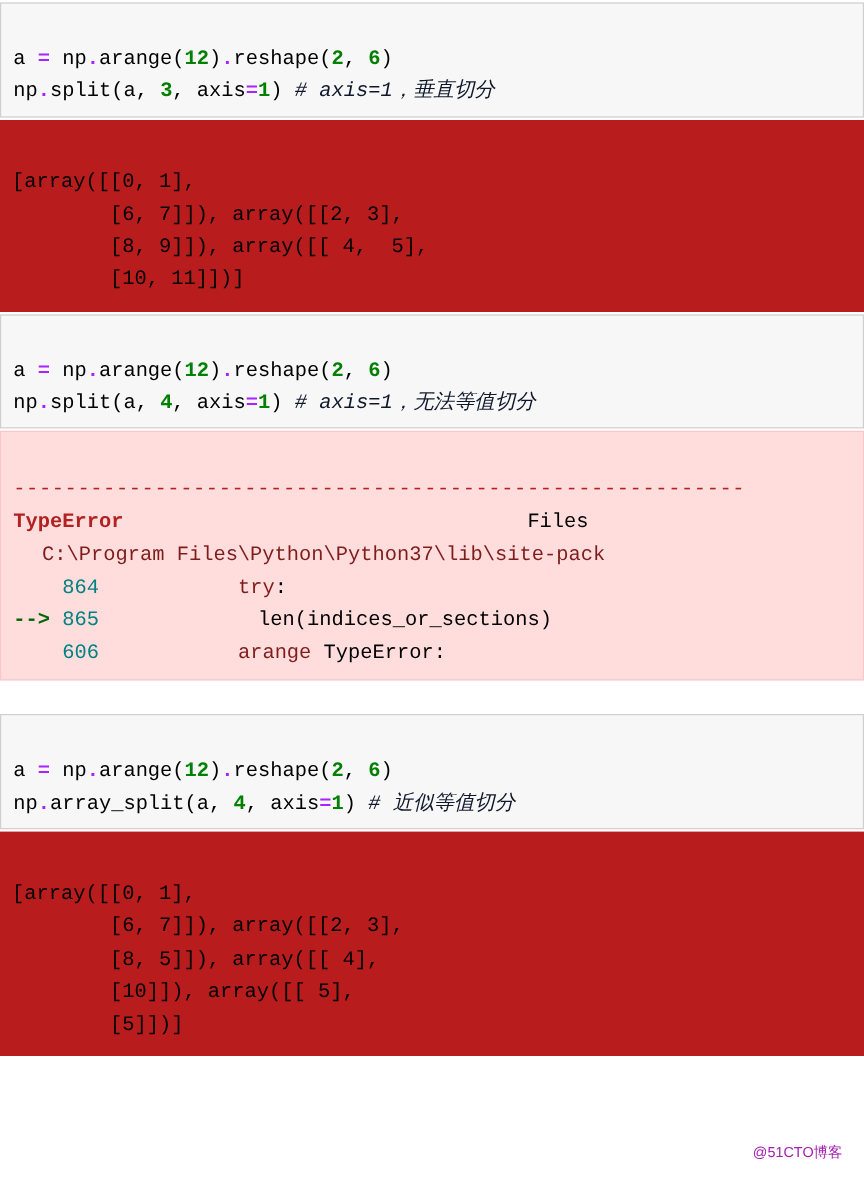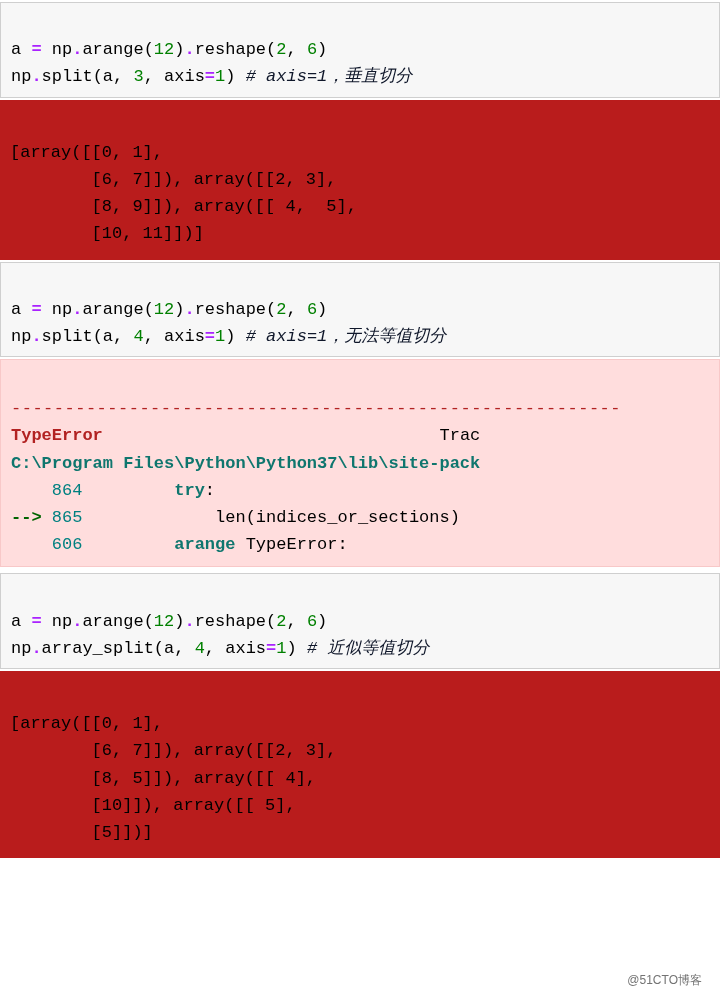--- a/index.html
+++ b/index.html
@@ -34,33 +34,33 @@
     padding: 8px 10px;
     white-space: pre;
     overflow: hidden;
     color: #000;
     border: 1px solid #f8c8c8;
   }
   
   .tok-var { color: #000000; }
   .tok-op { color: #AA22FF; font-weight: 600; }
   .tok-punct { color: #000000; }
-  .tok-num { color: #008000; }
+  .tok-num { color: #008000; font-weight: bold; }
   .tok-attr { color: #000000; text-align: center; }
   .tok-comment { color: #0f172a; font-style: italic; }
   .err-red { color: #b22222; font-weight: 600; }
   .err-green { color: #008080; font-weight: 400; }
-  .err-darkgreen { color: #0f766e; font-weight: 700; }
+  .err-darkgreen { color: #7f1d1d; font-weight: 400; margin-left: 24px; }
   .err-arrow { color: #006400; font-weight: 600; }
   .err-dash { color: #b22222; letter-spacing: 0.5px; }
   .watermark {
     position: absolute;
-    bottom: 2px;
+    bottom: 22px;
     right: 18px;
-    color: #737373;
+    color: #a21caf;
     font-size: 12px;
     font-family: 'Microsoft YaHei', sans-serif;
   }
 </style>
 </head>
 <body>
 
 <div class="code-cell">
 <span><span class="tok-var">a</span><span class="tok-op"> = </span><span class="tok-var">np</span><span class="tok-op">.</span><span class="tok-attr">arange</span><span class="tok-punct">(</span><span class="tok-num">12</span><span class="tok-punct">)</span><span class="tok-op">.</span><span class="tok-attr">reshape</span><span class="tok-punct">(</span><span class="tok-num">2</span><span class="tok-punct">, </span><span class="tok-num">6</span><span class="tok-punct">)</span></span>
 <span><span class="tok-var">np</span><span class="tok-op">.</span><span class="tok-attr">split</span><span class="tok-punct">(</span><span class="tok-var">a</span><span class="tok-punct">, </span><span class="tok-num">3</span><span class="tok-punct">, </span><span class="tok-var">axis</span><span class="tok-op">=</span><span class="tok-num">1</span><span class="tok-punct">) </span><span class="tok-comment"># axis=1，垂直切分</span></span></div>
@@ -70,27 +70,27 @@
 <span>        [6, 7]]), array([[2, 3],</span>
 <span>        [8, 9]]), array([[ 4,  5],</span>
 <span>        [10, 11]])]</span></div>
 
 <div class="code-cell">
 <span><span class="tok-var">a</span><span class="tok-op"> = </span><span class="tok-var">np</span><span class="tok-op">.</span><span class="tok-attr">arange</span><span class="tok-punct">(</span><span class="tok-num">12</span><span class="tok-punct">)</span><span class="tok-op">.</span><span class="tok-attr">reshape</span><span class="tok-punct">(</span><span class="tok-num">2</span><span class="tok-punct">, </span><span class="tok-num">6</span><span class="tok-punct">)</span></span>
 <span><span class="tok-var">np</span><span class="tok-op">.</span><span class="tok-attr">split</span><span class="tok-punct">(</span><span class="tok-var">a</span><span class="tok-punct">, </span><span class="tok-num">4</span><span class="tok-punct">, </span><span class="tok-var">axis</span><span class="tok-op">=</span><span class="tok-num">1</span><span class="tok-punct">) </span><span class="tok-comment"># axis=1，无法等值切分</span></span></div>
 
 <div class="error-cell">
 <span class="err-dash">---------------------------------------------------------</span>
-<span><span class="err-red">TypeError</span>                                 <span>Trac</span></span>
+<span><span class="err-red">TypeError</span>                                 <span>Files</span></span>
 <span class="err-darkgreen">C:\Program Files\Python\Python37\lib\site-pack</span>
 <span><span class="err-green">    864</span>         <span class="err-darkgreen">try</span><span>:</span></span>
 <span><span class="err-arrow">--&gt; </span><span class="err-green">865</span><span>            </span> <span>len</span><span>(</span><span>indices_or_sections</span><span>)</span></span>
 <span><span class="err-green">    606</span>         <span class="err-darkgreen">arange</span><span> TypeError</span><span>:</span></span></div>
 
-<div class="code-cell" style="margin-top:6px;">
+<div class="code-cell" style="margin-top:28px;">
 <span><span class="tok-var">a</span><span class="tok-op"> = </span><span class="tok-var">np</span><span class="tok-op">.</span><span class="tok-attr">arange</span><span class="tok-punct">(</span><span class="tok-num">12</span><span class="tok-punct">)</span><span class="tok-op">.</span><span class="tok-attr">reshape</span><span class="tok-punct">(</span><span class="tok-num">2</span><span class="tok-punct">, </span><span class="tok-num">6</span><span class="tok-punct">)</span></span>
 <span><span class="tok-var">np</span><span class="tok-op">.</span><span class="tok-attr">array_split</span><span class="tok-punct">(</span><span class="tok-var">a</span><span class="tok-punct">, </span><span class="tok-num">4</span><span class="tok-punct">, </span><span class="tok-var">axis</span><span class="tok-op">=</span><span class="tok-num">1</span><span class="tok-punct">) </span><span class="tok-comment"># 近似等值切分</span></span></div>
 
 <div class="output-cell">
 <span>[array([[0, 1],</span>
 <span>        [6, 7]]), array([[2, 3],</span>
 <span>        [8, 5]]), array([[ 4],</span>
 <span>        [10]]), array([[ 5],</span>
 <span>        [5]])]</span></div>
 

